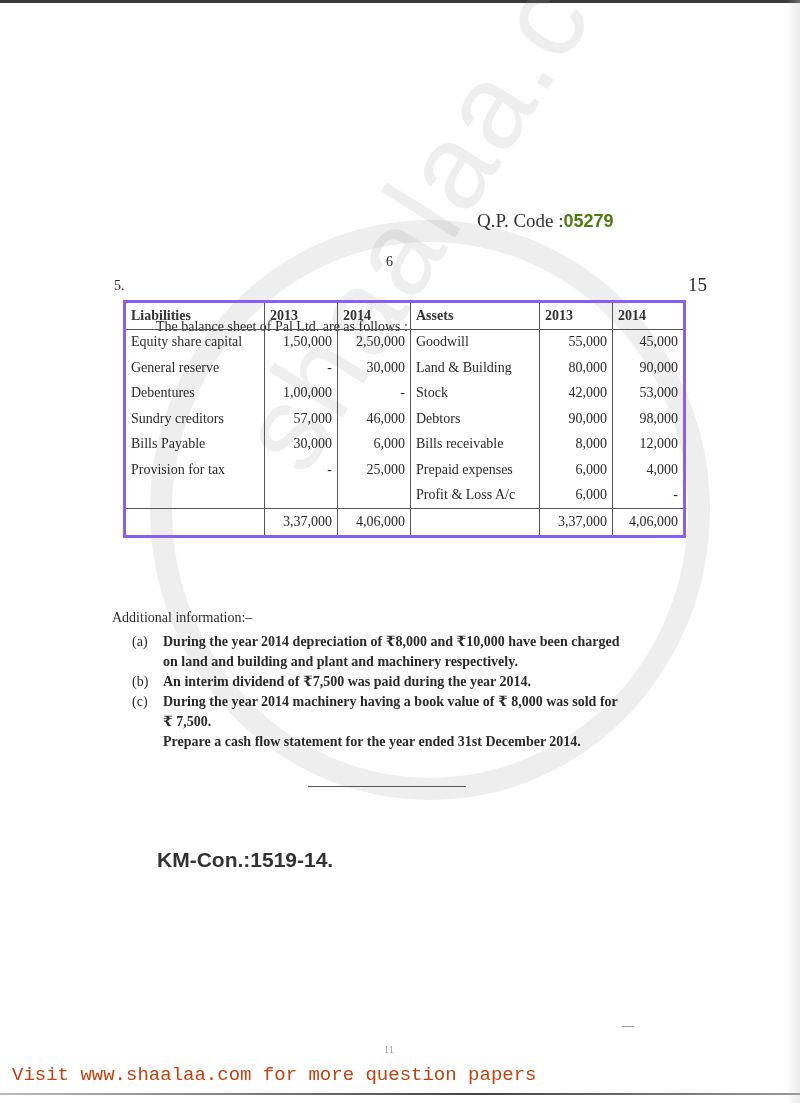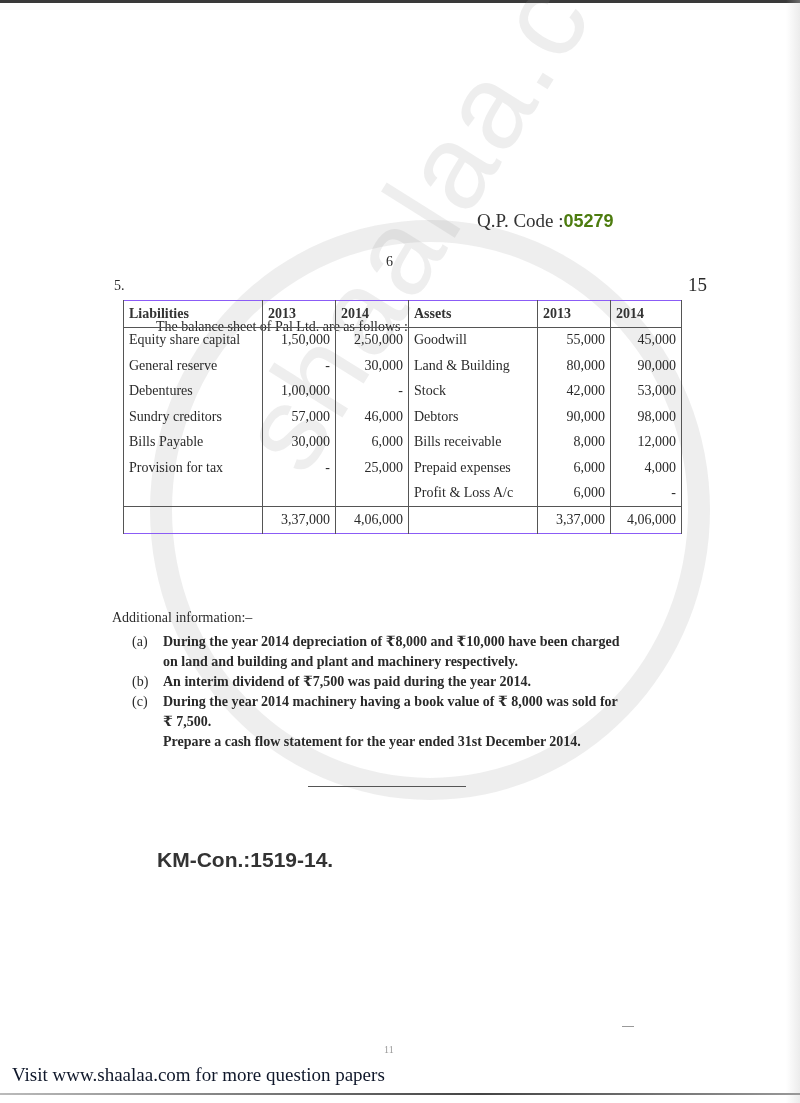--- a/index.html
+++ b/index.html
@@ -17,35 +17,35 @@
     font-size: 120px; color: rgba(150,150,150,0.16); transform: rotate(-58deg); transform-origin: left top;
     letter-spacing: 4px; pointer-events: none; white-space: nowrap; }
   .qp { position: absolute; left: 477px; top: 210px; font-size: 19px; color: #333; }
   .qp .code { font-family: "Liberation Sans", sans-serif; font-weight: bold; font-size: 18px; color: #4d7c0f; }
   .pageno { position: absolute; left: 386px; top: 254px; font-size: 14px; }
   .marks { position: absolute; left: 688px; top: 274px; font-size: 19px; }
   .qnum { position: absolute; left: 114px; top: 278px; font-size: 14px; }
   .qtext { position: absolute; left: 156px; top: 278px; font-size: 14px; margin-top: 41px; }
   table.bs { position: absolute; left: 123px; top: 300px; border-collapse: collapse; font-size: 14px; }
   table.bs td, table.bs th { border-left: 1px solid #555; border-right: 1px solid #555; padding: 0 5px; height: 25.5px; white-space: nowrap; }
-  table.bs { border: 1px solid #8b5cf6; }
+  table.bs { border: 3px solid #8b5cf6; }
   table.bs tr.head th { border-bottom: 1px solid #555; font-weight: bold; text-align: left; color: #333; }
   table.bs tr.head th.num { text-align: left; }
   table.bs td.num { text-align: right; }
   table.bs tr.total td { border-top: 1px solid #555; }
   .c1 { width: 128px; } .c2 { width: 62px; } .c3 { width: 62px; } .c4 { width: 118px; } .c5 { width: 62px; } .c6 { width: 60px; }
   .addinfo { position: absolute; left: 112px; top: 610px; font-size: 14px; }
   .item { position: absolute; font-size: 14px; line-height: 20px; }
   .item .lbl { position: absolute; left: 0; }
   .item .txt { position: absolute; left: 31px; width: 520px; font-weight: bold; }
   .rule { position: absolute; left: 308px; top: 786px; width: 158px; height: 1px; background: #555; }
   .kmcon { position: absolute; left: 157px; top: 848px; font-family: "Liberation Sans", sans-serif; font-weight: bold; font-size: 21px; color: #333; }
   .mark11 { position: absolute; left: 384px; top: 1044px; font-size: 10px; color: #999; }
   .dash { position: absolute; left: 622px; top: 1026px; width: 12px; height: 1px; background: #999; }
-  .footer { position: absolute; left: 12px; top: 1064px; font-family: Liberation Serif, serif; font-size: 19px; color: #0f172a; }
+  .footer { position: absolute; left: 12px; top: 1064px; font-family: Liberation Mono, monospace; font-size: 19px; color: #c2410c; }
   .footline { position: absolute; left: 0; top: 1093px; width: 800px; height: 2px;
     background: linear-gradient(to right, #bbb, #444 60%, #999); }
 </style>
 </head>
 <body>
 
 <div class="topbar"></div>
 <div class="rightshade"></div>
 <div class="watermark"></div>
 <div class="wm-text">shaalaa.com</div>

